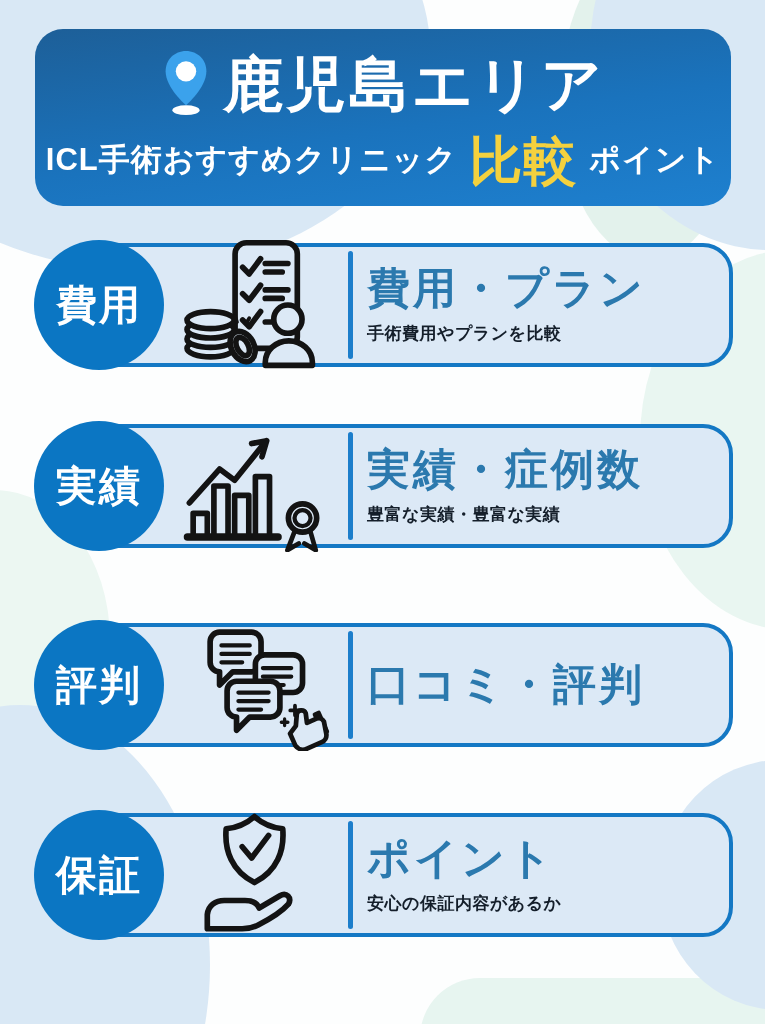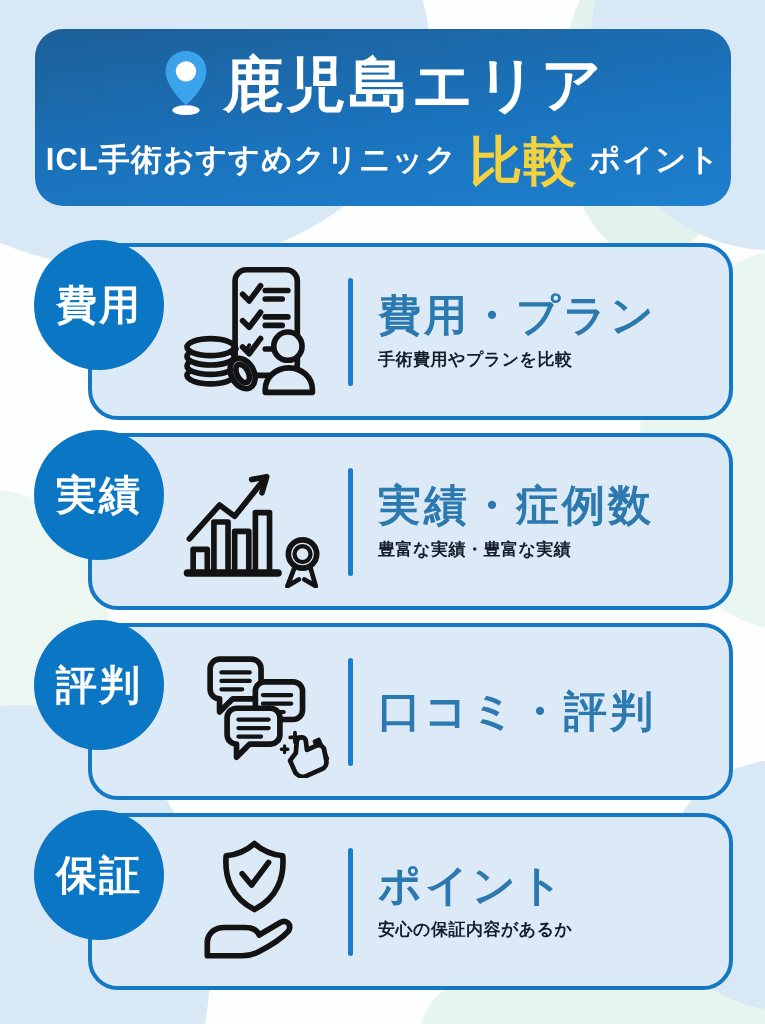--- a/index.html
+++ b/index.html
@@ -21,30 +21,30 @@
   
   .header{position:absolute;left:35px;top:29px;width:696px;height:177px;z-index:2;
     border-radius:28px;background:linear-gradient(172deg,#1d5f98 0%,#1a73bd 55%,#1e80cf 100%);
     display:flex;flex-direction:column;align-items:center;justify-content:center;gap:13px;}
   .h-row1{display:flex;align-items:center;gap:12px;}
   .h-title{color:#ffffff;font-size:60px;font-weight:900;letter-spacing:3px;line-height:1;}
   .h-row2{color:#ffffff;font-size:31px;font-weight:900;letter-spacing:1px;display:flex;align-items:center;}
   .h-highlight{color:#f4d13e;font-size:53px;font-weight:900;margin:0 12px;line-height:1;}
 
   
-  .card{position:absolute;left:88px;width:645px;height:177px;z-index:2;box-sizing:border-box;
+  .card{position:absolute;left:88px;width:645px;height:124px;z-index:2;box-sizing:border-box;
     background:#dce9f6;border:4px solid #1478c4;border-radius:30px;
     display:flex;align-items:center;}
-  .c1{top:243px;} .c2{top:433px;} .c3{top:623px;} .c4{top:813px;}
+  .c1{top:243px;} .c2{top:424px;} .c3{top:623px;} .c4{top:813px;}
   .badge{position:absolute;left:-58px;top:-7px;width:130px;height:130px;border-radius:50%;
     background:#0b76c3;display:flex;align-items:center;justify-content:center;}
   .badge span{color:#ffffff;font-size:41px;font-weight:900;letter-spacing:2px;}
   .icon-area{width:190px;margin-left:66px;display:flex;align-items:center;justify-content:center;flex:0 0 auto;}
   .divider{width:5px;height:108px;background:#1c7ecb;border-radius:3px;flex:0 0 auto;}
-  .text-area{margin-left:25px;}
+  .text-area{margin-left:14px;}
   .card-title{font-size:43px;font-weight:900;color:#2b79ae;letter-spacing:3px;line-height:1.1;}
   .card-sub{font-size:17px;font-weight:800;color:#141e2a;margin-top:9px;letter-spacing:0.5px;}
 
   .ic{stroke:#131313;fill:none;stroke-width:6;stroke-linecap:round;stroke-linejoin:round;}
   .ic-fill{fill:#dce9f6;}
   .ic-solid{fill:#131313;stroke:none;}
 </style>
 </head>
 <body>
 

